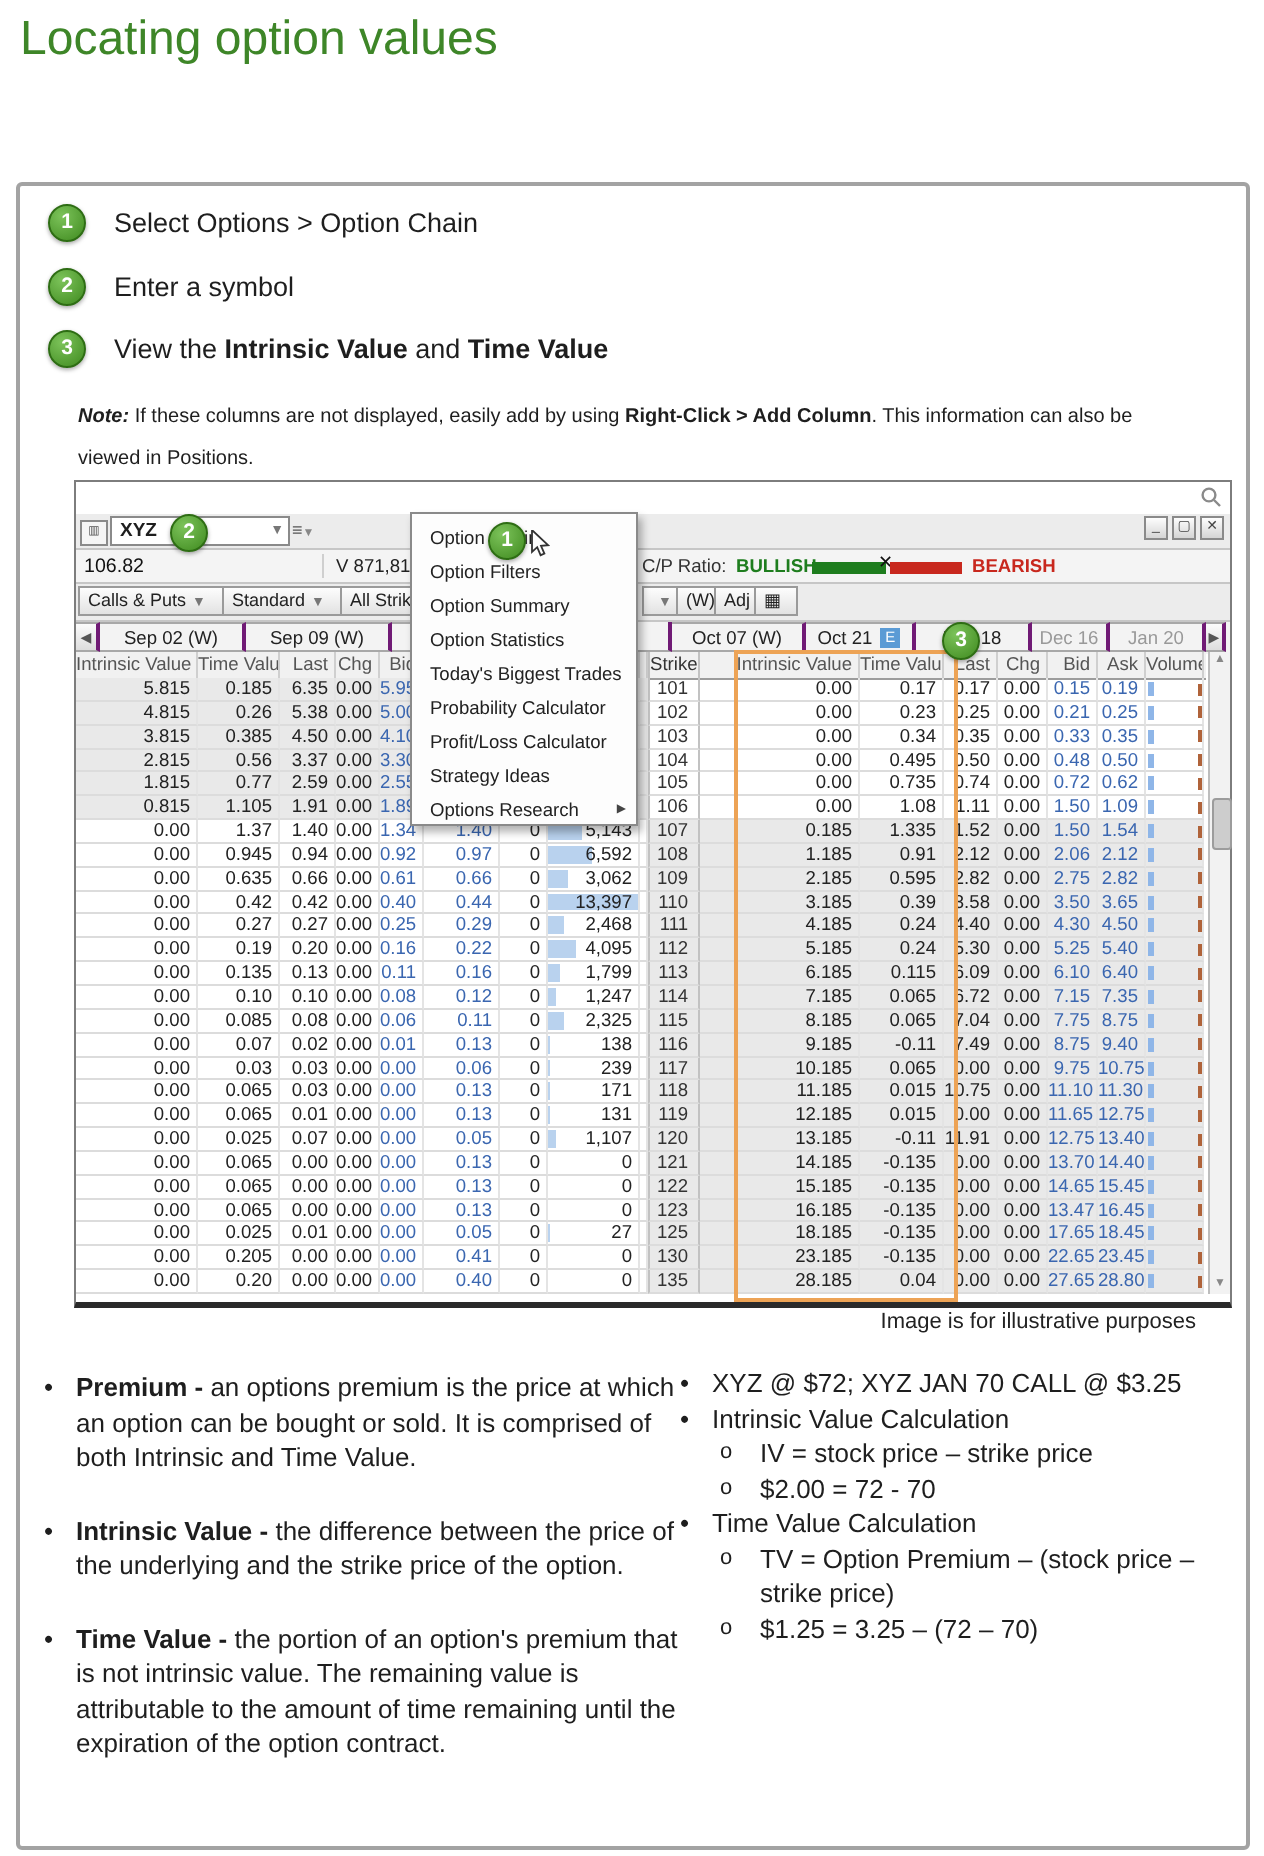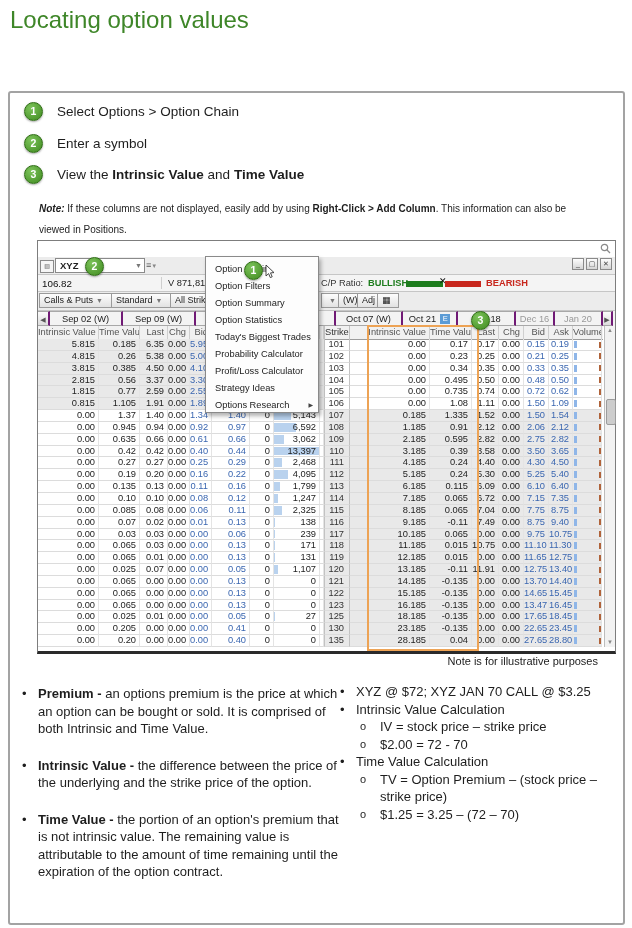--- a/index.html
+++ b/index.html
@@ -753,21 +753,21 @@
           </svg>
       </div>
       <div class="badge" style="left:47px;top:16px">
           <div class="circ">2</div>
         </div>
       <div class="badge" style="left:433px;top:70px">
           <div class="circ">3</div>
         </div>
     </div>
 
-    <div class="caption">Note is for illustrative purposes</div>
+    <div class="caption">Image is for illustrative purposes</div>
 
     <div class="defs" id="defs">
         <div class="def-item"><span class="bullet">•</span><b>Premium - </b>an options premium is the price at which an option can be bought or sold.  It is comprised of both Intrinsic and Time Value.</div>
         <div class="def-item"><span class="bullet">•</span><b>Intrinsic Value - </b>the difference between the price of the underlying and the strike price of the option.</div>
         <div class="def-item"><span class="bullet">•</span><b>Time Value - </b>the portion of an option's premium that is not intrinsic value.  The remaining value is attributable to the amount of time remaining until the expiration of the option contract.</div>
       </div>
 
     <div class="example">
       <div id="exlist">
           <div class="ex-item"><span class="bullet">•</span>XYZ @ $72; XYZ JAN 70 CALL @ $3.25</div>

